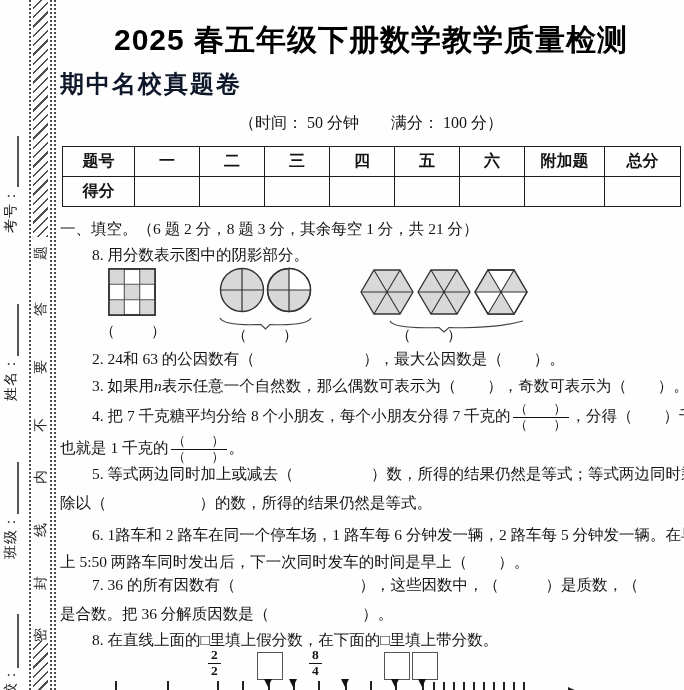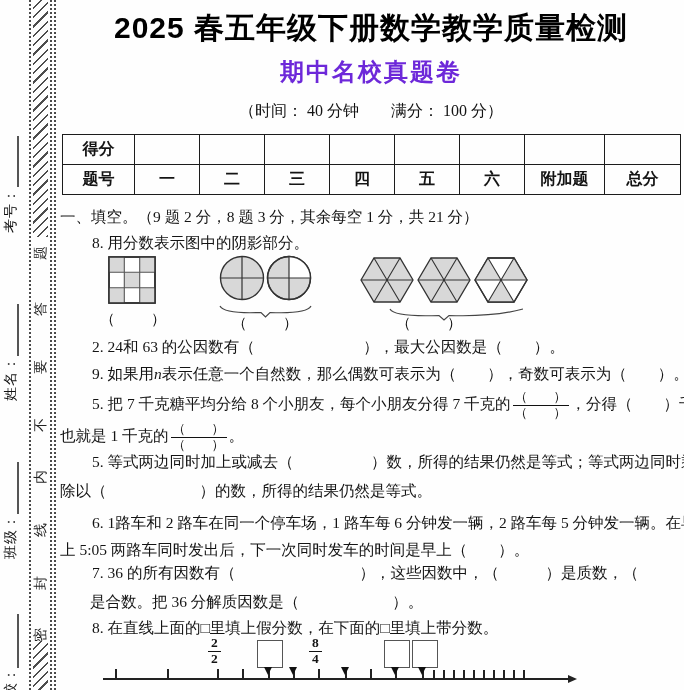--- a/index.html
+++ b/index.html
@@ -19,30 +19,30 @@
   .sealchar {
     position:absolute; left:33px; width:16px; font-size:14px; color:#222;
     transform:rotate(-90deg); text-align:center;
   }
   .vlabel {
     position:absolute; left:2px; transform:rotate(-90deg); transform-origin:left top;
     white-space:nowrap; font-size:14px; color:#111; letter-spacing:1px;
   }
   .vline { position:absolute; left:17px; width:1.5px; background:#555; }
   
-  #content { position:absolute; left:60px; top:0; width:622px; height:671px; }
+  #content { position:absolute; left:60px; top:12px; width:622px; height:671px; }
   .title {
     position:absolute; top:8px; left:0; width:100%; text-align:center;
     font-family:"Liberation Sans","DejaVu Sans",sans-serif;
     font-weight:700; font-size:30px; letter-spacing:1px; color:#000;
   }
   .subtitle {
-    position:absolute; top:56px; left:0; width:100%; text-align:center;
+    position:absolute; top:56px; left:0; width:100%; 
     font-family:"Liberation Sans","DejaVu Sans",sans-serif;
-    font-weight:700; font-size:24px; letter-spacing:2px; color:#6d28d9;
+    font-weight:700; font-size:24px; letter-spacing:2px; color:#0f172a;
   }
   .meta { position:absolute; top:101px; left:0; width:100%; text-align:center; font-size:16px; }
   table.score { position:absolute; top:134px; left:2px; width:618px; border-collapse:collapse; table-layout:fixed; }
   table.score td {
     border:1.6px solid #1c1c1c; height:30px; text-align:center;
     font-size:16px; font-weight:600; font-family:"Liberation Sans","DejaVu Sans",sans-serif;
   }
   .secline { position:absolute; left:0; font-size:15.5px; white-space:nowrap; }
   .bold { font-weight:400; }
   .qline { position:absolute; font-size:15.5px; white-space:nowrap; }
@@ -109,62 +109,62 @@
   <div class="sealchar" style="top:574px;">封</div>
   <div class="sealchar" style="top:626px;">密</div>
 
   <div class="dotline" style="left:50px;"></div>
   <div class="dotline" style="left:54px;"></div>
 
   <div id="content">
 
     <div class="title">2025 春五年级下册数学教学质量检测</div>
     <div class="subtitle">期中名校真题卷</div>
-    <div class="meta">（时间： 40 分钟　　满分： 100 分）</div>
+    <div class="meta">（时间： 50 分钟　　满分： 100 分）</div>
 
     <table class="score">
       <colgroup>
         <col style="width:72px">
           <col style="width:65px">
           <col style="width:65px">
           <col style="width:65px">
         <col style="width:65px">
           <col style="width:65px">
           <col style="width:65px">
           <col style="width:80px">
           <col style="width:76px">
       </colgroup>
       <tbody>
           <tr>
-        <td>得分</td>
-        <td></td>
-        <td></td>
-        <td></td>
-        <td></td>
-        <td></td>
-        <td></td>
-        <td></td>
-        <td></td>
-      </tr>
-      <tr>
         <td>题号</td>
         <td>一</td>
         <td>二</td>
         <td>三</td>
         <td>四</td>
         <td>五</td>
         <td>六</td>
         <td>附加题</td>
         <td>总分</td>
       </tr>
+      <tr>
+        <td>得分</td>
+        <td></td>
+        <td></td>
+        <td></td>
+        <td></td>
+        <td></td>
+        <td></td>
+        <td></td>
+        <td></td>
+      </tr>
     </tbody>
       </table>
 
     <div class="secline" style="top:207px;">
-      <span class="bold">一、填空。</span><span>（9 题 2 分，8 题 3 分，其余每空 1 分，共 21 分）</span>
+      <span class="bold">一、填空。</span><span>（6 题 2 分，8 题 3 分，其余每空 1 分，共 21 分）</span>
     </div>
 
     <div class="qline ind" style="top:233px;">8. 用分数表示图中的阴影部分。</div>
 
     <div id="figs">
       <div class="fig" style="left:48px;top:4px;">
         <svg width="48" height="48" viewBox="0 0 48 48">
           <rect x="1" y="1" width="46" height="46" fill="#ffffff" stroke="#333" stroke-width="1.6"></rect>
           <rect x="1" y="1" width="15.3" height="15.3" fill="#d8d8d8"></rect>
           <rect x="31.7" y="1" width="15.3" height="15.3" fill="#d8d8d8"></rect>
@@ -204,44 +204,44 @@
         </svg>
       </div>
       <div class="blank" style="left:40px;top:58px;">（　　）</div>
       <div class="blank" style="left:172px;top:62px;">（　　）</div>
       <div class="blank" style="left:336px;top:62px;">（　　）</div>
     </div>
 
     <div class="qline ind" style="top:337px;">2. 24和 63 的公因数有（　　　　　　　），最大公因数是（　　）。</div>
 
     <div class="qline ind" style="top:364px;">
-      <span>9. 如果用</span><span class="varit">n</span><span>表示任意一个自然数，那么偶数可表示为（　　），奇数可表示为（　　）。</span>
+      <span>3. 如果用</span><span class="varit">n</span><span>表示任意一个自然数，那么偶数可表示为（　　），奇数可表示为（　　）。</span>
     </div>
 
     <div class="qline ind" style="top:390px;">
-      <span>5. 把 7 千克糖平均分给 8 个小朋友，每个小朋友分得 7 千克的</span><span class="frac">
+      <span>4. 把 7 千克糖平均分给 8 个小朋友，每个小朋友分得 7 千克的</span><span class="frac">
           <span class="num">（　　）</span>
           <span class="den">（　　）</span>
         </span><span>，分得（　　）千克，</span>
     </div>
     <div class="qline noind" style="top:422px;">
       <span>也就是 1 千克的</span><span class="frac">
           <span class="num">（　　）</span>
           <span class="den">（　　）</span>
         </span><span>。</span>
     </div>
 
     <div class="qline ind" style="top:452px;">5. 等式两边同时加上或减去（　　　　　）数，所得的结果仍然是等式；等式两边同时乘或</div>
     <div class="qline noind" style="top:481px;">除以（　　　　　　）的数，所得的结果仍然是等式。</div>
 
     <div class="qline ind" style="top:513px;">6. 1路车和 2 路车在同一个停车场，1 路车每 6 分钟发一辆，2 路车每 5 分钟发一辆。在早</div>
-    <div class="qline noind" style="top:540px;">上 5:05 两路车同时发出后，下一次同时发车的时间是早上（　　）。</div>
+    <div class="qline noind" style="top:540px;">上 5:50 两路车同时发出后，下一次同时发车的时间是早上（　　）。</div>
 
     <div class="qline ind" style="top:563px;">7. 36 的所有因数有（　　　　　　　　），这些因数中，（　　　）是质数，（　　　　）</div>
-    <div class="qline noind" style="top:592px;margin-left:30px;">是合数。把 36 分解质因数是（　　　　　　）。</div>
+    <div class="qline noind" style="top:592px;">是合数。把 36 分解质因数是（　　　　　　）。</div>
 
     <div class="qline ind" style="top:618px;">8. 在直线上面的□里填上假分数，在下面的□里填上带分数。</div>
 
     <div id="numline">
       <div class="nl-frac" style="left:148px;">
         <span class="num">2</span><span class="den">2</span>
       </div>
       <div class="nl-box" style="left:197px;"></div>
       <div class="nl-frac" style="left:249px;">
         <span class="num">8</span><span class="den">4</span>

